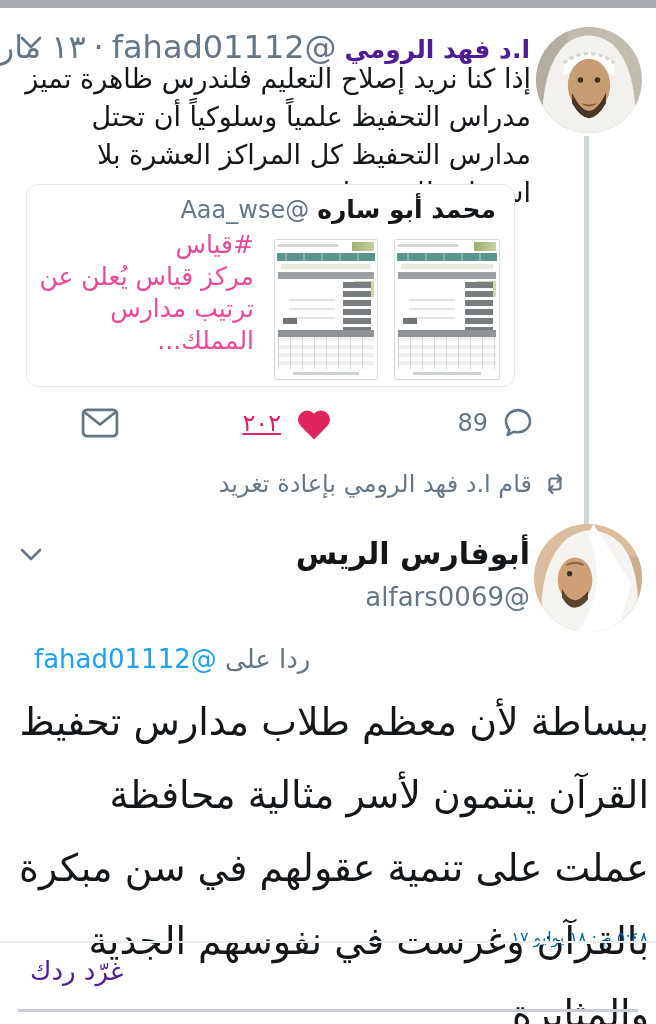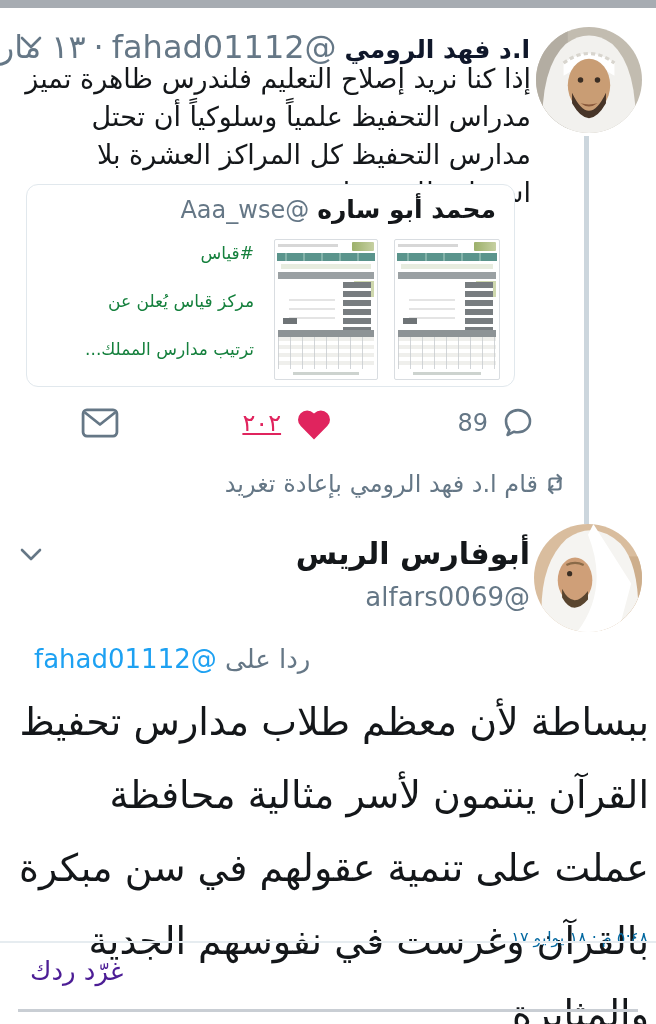--- a/index.html
+++ b/index.html
@@ -13,33 +13,33 @@
   #avatar1 { left:536px; top:27px; width:106px; height:106px; }
   #avatar2 { left:534px; top:524px; width:108px; height:108px; }
 
   .thread-line { position:absolute; left:584px; top:136px; width:5px; height:388px; background:#ccd6dd; }
 
   .chev { position:absolute; width:22px; height:14px; }
   #chev1 { left:20px; top:36px; }
   #chev2 { left:20px; top:548px; }
 
   .hdr1 { position:absolute; right:126px; top:28px; direction:rtl; white-space:nowrap; font-size:25px; }
-  .hdr1 .name { font-weight:bold; color:#0f172a; }
+  .hdr1 .name { font-weight:bold; color:#4c1d95; }
   .hdr1 .meta { color:#657786; font-size:32px; }
 
   .tweet1-text { position:absolute; left:25px; top:60px; width:506px; direction:rtl; text-align:right;
     font-size:27px; line-height:38px; color:#14171a; }
 
   .quote-card { position:absolute; left:26px; top:184px; width:489px; height:203px;
     border:1px solid #e1e8ed; border-radius:12px; background:#fff; }
   .quote-hdr { position:absolute; right:18px; top:10px; direction:rtl; white-space:nowrap; font-size:25px; }
   .quote-hdr .qname { font-weight:bold; color:#14171a; }
   .quote-hdr .qhandle { color:#657786; font-size:24px; }
   .quote-text { position:absolute; right:260px; top:44px; width:220px; direction:rtl; text-align:right;
-    white-space:pre-line; font-size:17px; line-height:48px; color:#15803d; }
+    white-space:pre-line; font-size:25px; line-height:32px; color:#ec4899; }
 
   .thumb { position:absolute; top:54px; height:141px; background:#ffffff; border:1px solid #d9dde1;
     border-radius:2px; overflow:hidden; }
   #thumb1 { left:247px; width:104px; }
   #thumb2 { left:367px; width:106px; }
   .t-logo { position:absolute; right:3px; top:2px; width:22px; height:9px;
     background:linear-gradient(90deg,#9cb06a,#c6d0a2); border-radius:1px; }
   .t-topline { position:absolute; left:3px; top:4px; width:60px; height:3px; background:#d7d7d7; }
   .t-nav { position:absolute; left:2px; right:2px; top:13px; height:8px;
     background:repeating-linear-gradient(to left,#5a948c 0 16px,#83b2a9 16px 18px); }
@@ -59,21 +59,21 @@
       repeating-linear-gradient(to bottom,#efefec 0 4px,#ffffff 4px 8px); }
   .t-foot { position:absolute; left:18px; right:18px; bottom:4px; height:3px; background:#cdd3cf; }
 
   .actions { position:absolute; left:80px; top:400px; width:456px; height:46px;
     direction:rtl; display:flex; justify-content:space-between; align-items:center; }
   .act { display:flex; align-items:center; gap:12px; color:#657786; }
   .act .cnt { font-size:24px; color:#657786; }
   .act.like .cnt { color:#e0245e;text-decoration:underline; }
 
   .social { position:absolute; right:88px; top:470px; direction:rtl; display:flex;
-    align-items:center; gap:4px; color:#657786; font-size:24px; white-space:nowrap; }
+    align-items:center; gap:10px; color:#657786; font-size:24px; white-space:nowrap; }
 
   .name2 { position:absolute; right:126px; top:536px; direction:rtl; font-size:30px;
     font-weight:bold; color:#14171a; white-space:nowrap;text-align:center; }
   .handle2 { position:absolute; right:126px; top:582px; direction:rtl; font-size:26px;
     color:#657786; white-space:nowrap; }
 
   .replying { position:absolute; left:34px; top:644px; direction:rtl; font-size:26px;
     white-space:nowrap; }
   .replying .lbl { color:#657786; }
   .replying .mention { color:#1da1f2; }

